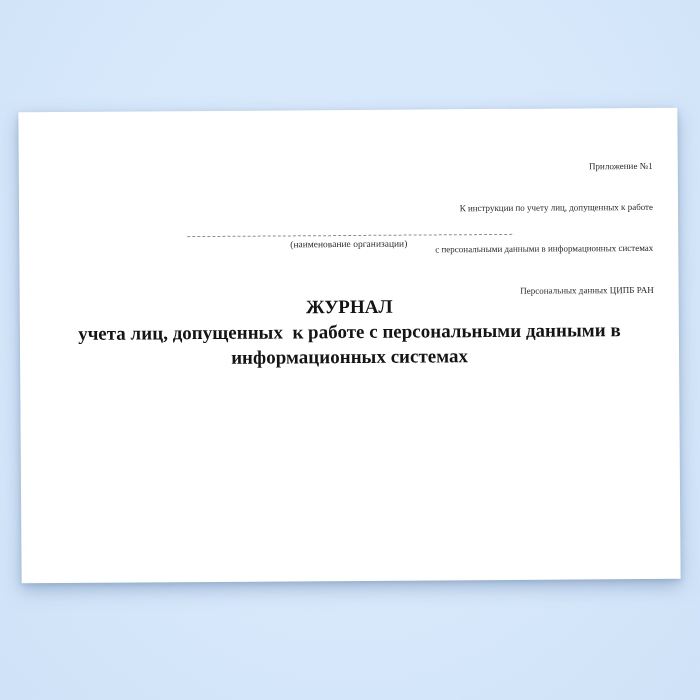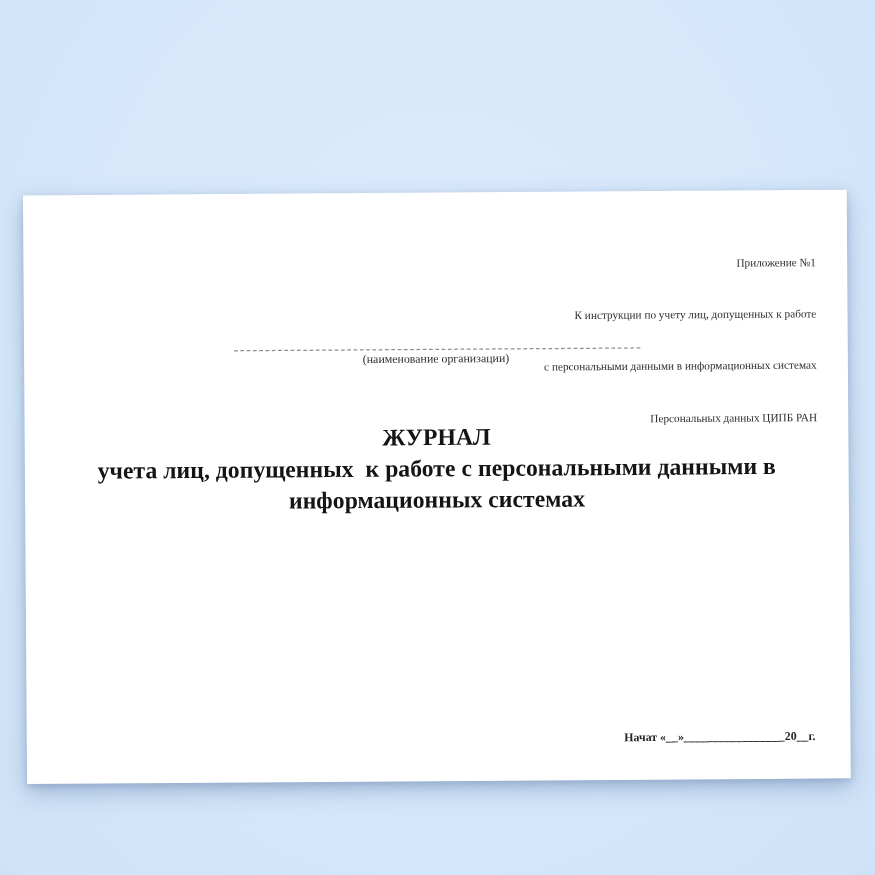--- a/index.html
+++ b/index.html
@@ -10,21 +10,20 @@
     width: 700px;
     height: 700px;
     overflow: hidden;
     position: relative;
     background: radial-gradient(ellipse at 50% 40%, #dcebfd 0%, #d7e8fb 55%, #cfe2f7 100%);
     font-family: "Liberation Serif", "DejaVu Serif", serif;
   }
   .stage {
     position: absolute;
     inset: 0;
-    margin-top: 44px;
   }
   .sheet {
     position: absolute;
     left: 20px;
     top: 110px;
     width: 659px;
     height: 471px;
     background: #ffffff;
     transform: rotate(-0.4deg);
     box-shadow: 0 7px 18px rgba(108, 138, 178, 0.50),
@@ -99,17 +98,16 @@
     <div class="org-line"></div>
     <div class="org-caption">(наименование организации)</div>
 
     <div class="title">
       <div>ЖУРНАЛ</div>
       <div>учета лиц, допущенных  к работе с персональными данными в</div>
       <div>информационных системах</div>
     </div>
 
     <div class="dates">
-      <div>Начат «__»_________________20__г.</div>
     </div>
 
   </div>
 </div>
 
 </body></html>

